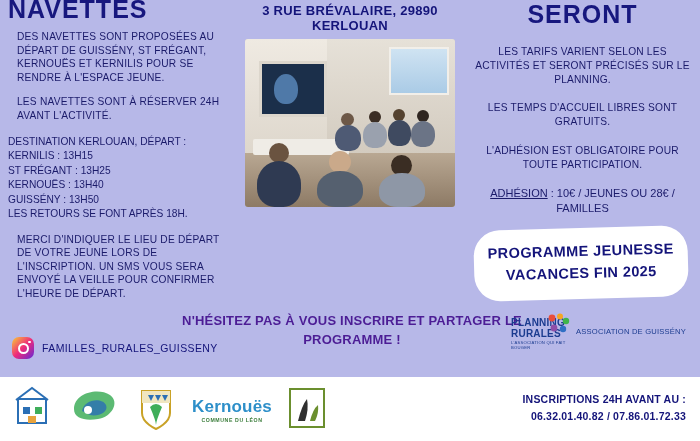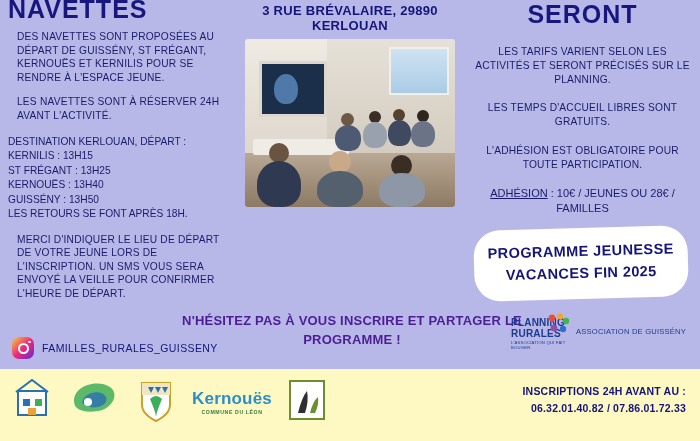--- a/index.html
+++ b/index.html
@@ -233,22 +233,22 @@
     letter-spacing: .2px;
     text-transform: uppercase;
     font-weight: normal;
     text-align: center;
   }
 
   
   .bottom {
     position: absolute;
     left: 0; bottom: 0;
-    width: 700px; height: 72px;
-    background: #fef9c3;
+    width: 700px; height: 64px;
+    background: #ffffff;
   }
   .bot-logos {
     position: absolute; left: 10px; top: 6px;
     display: flex; align-items: center; gap: 14px;
   }
   .logo-box { position: relative; }
   .lg-guisseny { width: 44px; height: 50px; }
   .lg-lanhouarneau { width: 52px; height: 50px; }
   .lg-stfregant { width: 44px; height: 50px; }
   .lg-kernouesw { font-size: 17px; font-weight: bold; color:#2d8fc9; letter-spacing:.2px;}

